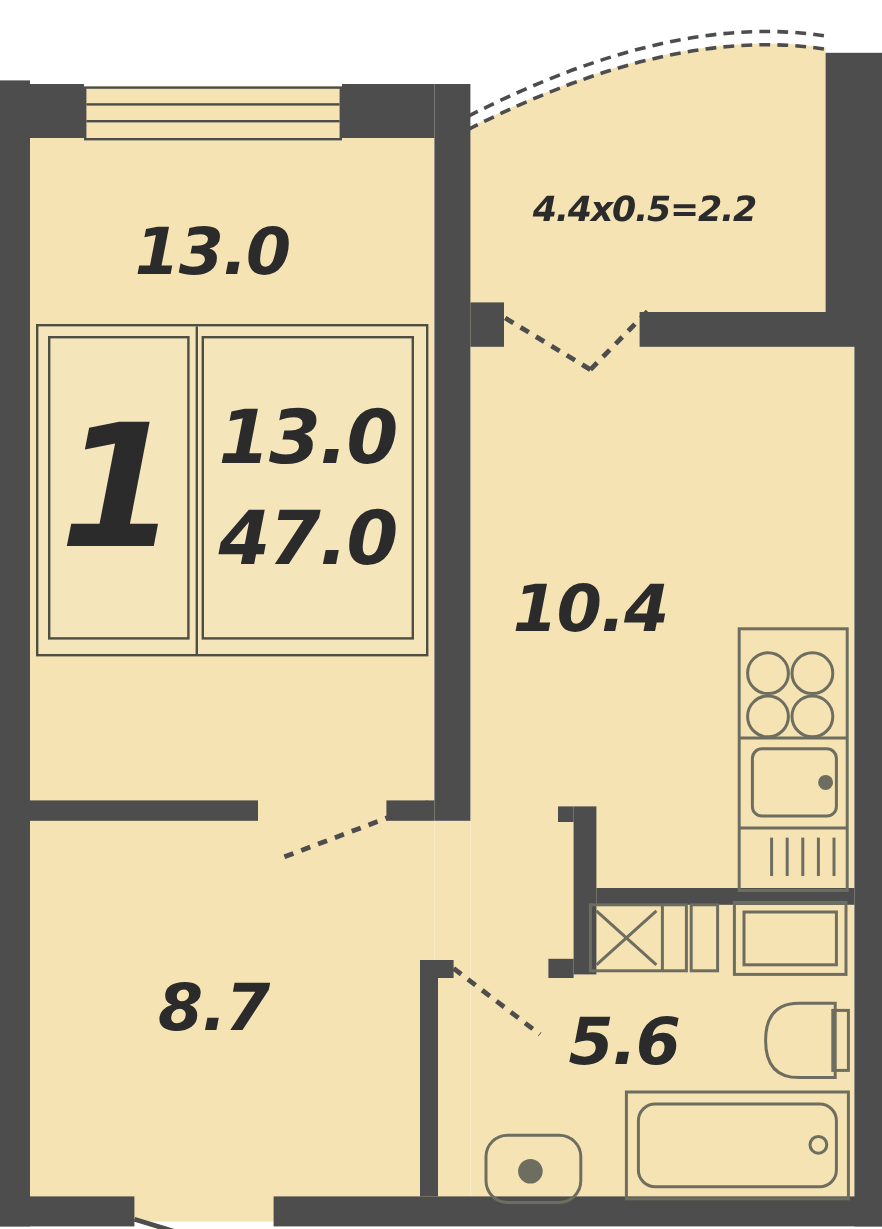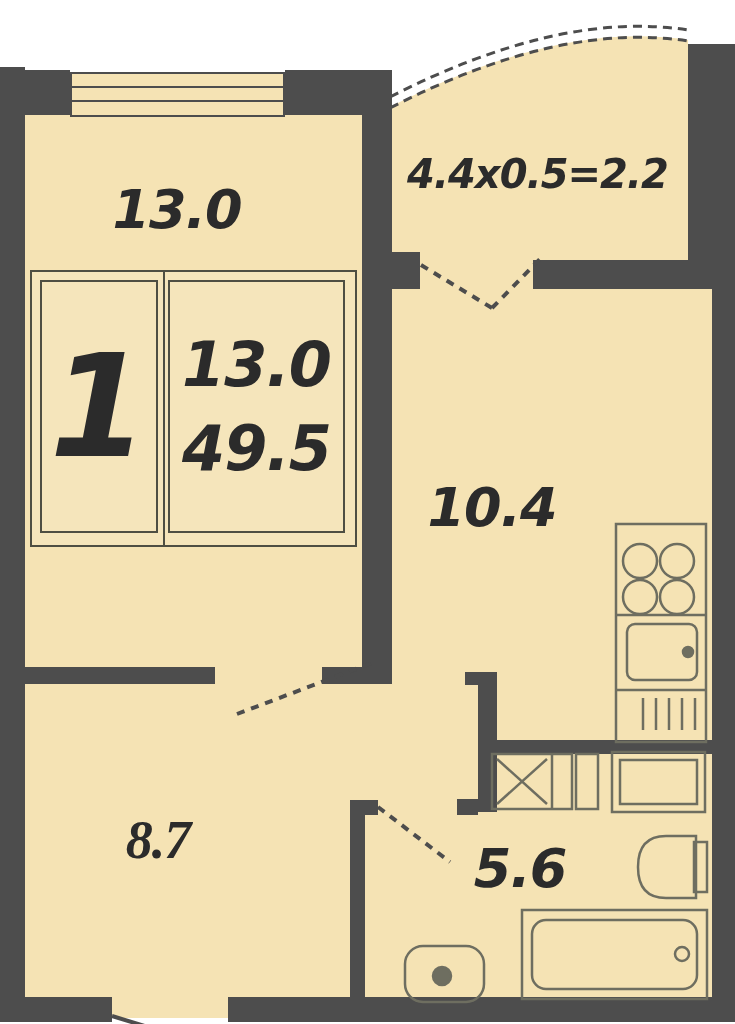--- a/index.html
+++ b/index.html
@@ -16,21 +16,21 @@
     background:#f5e3b4;border:2px solid #4d4d4d;z-index:4;
   }
   .window .pane{position:absolute;left:0;width:100%;height:2px;background:#4d4d4d;}
   #fixtures-svg{position:absolute;left:0;top:0;z-index:5;}
   .label{
     position:absolute;z-index:6;color:#2b2b2b;
     font-style:italic;font-weight:bold;text-align:center;
     letter-spacing:-1px;white-space:nowrap;
   }
   .room-label{font-size:54px;line-height:60px;}
-  .balcony-label{font-size:40px;line-height:48px;}
+  .balcony-label{font-size:29px;line-height:48px;}
   .info-box{
     position:absolute;left:30px;top:258px;width:323px;height:273px;
     background:#f5e5bb;border:2px solid #4e4e42;z-index:6;
   }
   .info-cell{position:absolute;border:2px solid #4e4e42;top:8px;height:249px;}
   .info-cell-left{left:8px;width:114px;}
   .info-cell-right{left:136px;width:173px;}
   .info-divider{position:absolute;left:131px;top:0;width:2px;height:100%;background:#4e4e42;}
   .info-one{
     position:absolute;left:8px;top:8px;width:118px;height:253px;
@@ -143,27 +143,27 @@
       </g>
       <line stroke-dasharray="8 7" x1="237" y1="702" x2="377" y2="649"></line>
       <line stroke-dasharray="8 7" x1="378" y1="795" x2="450" y2="850"></line>
       <line x1="112" y1="1004" x2="184" y2="1026"></line>
     </g>
   </svg>
 
   <div class="label room-label" style="left:77px;top:168px;width:200px;">13.0</div>
   <div class="label balcony-label" style="left:407px;top:138px;width:260px;">4.4x0.5=2.2</div>
   <div class="label room-label" style="left:392px;top:466px;width:200px;">10.4</div>
-  <div class="label room-label" style="left:58px;top:798px;width:200px;font-family:Liberation Serif, serif;">8.7</div>
+  <div class="label room-label" style="left:78px;top:798px;width:200px;">8.7</div>
   <div class="label room-label" style="left:420px;top:827px;width:200px;">5.6</div>
 
   <div class="info-box">
     <div class="info-divider"></div>
     <div class="info-cell info-cell-left"></div>
     <div class="info-cell info-cell-right"></div>
     <div class="info-one">1</div>
     <div class="info-nums">
       <div>13.0</div>
-      <div>49.5</div>
+      <div>47.0</div>
     </div>
   </div>
 
 </div>
 
 </body></html>

